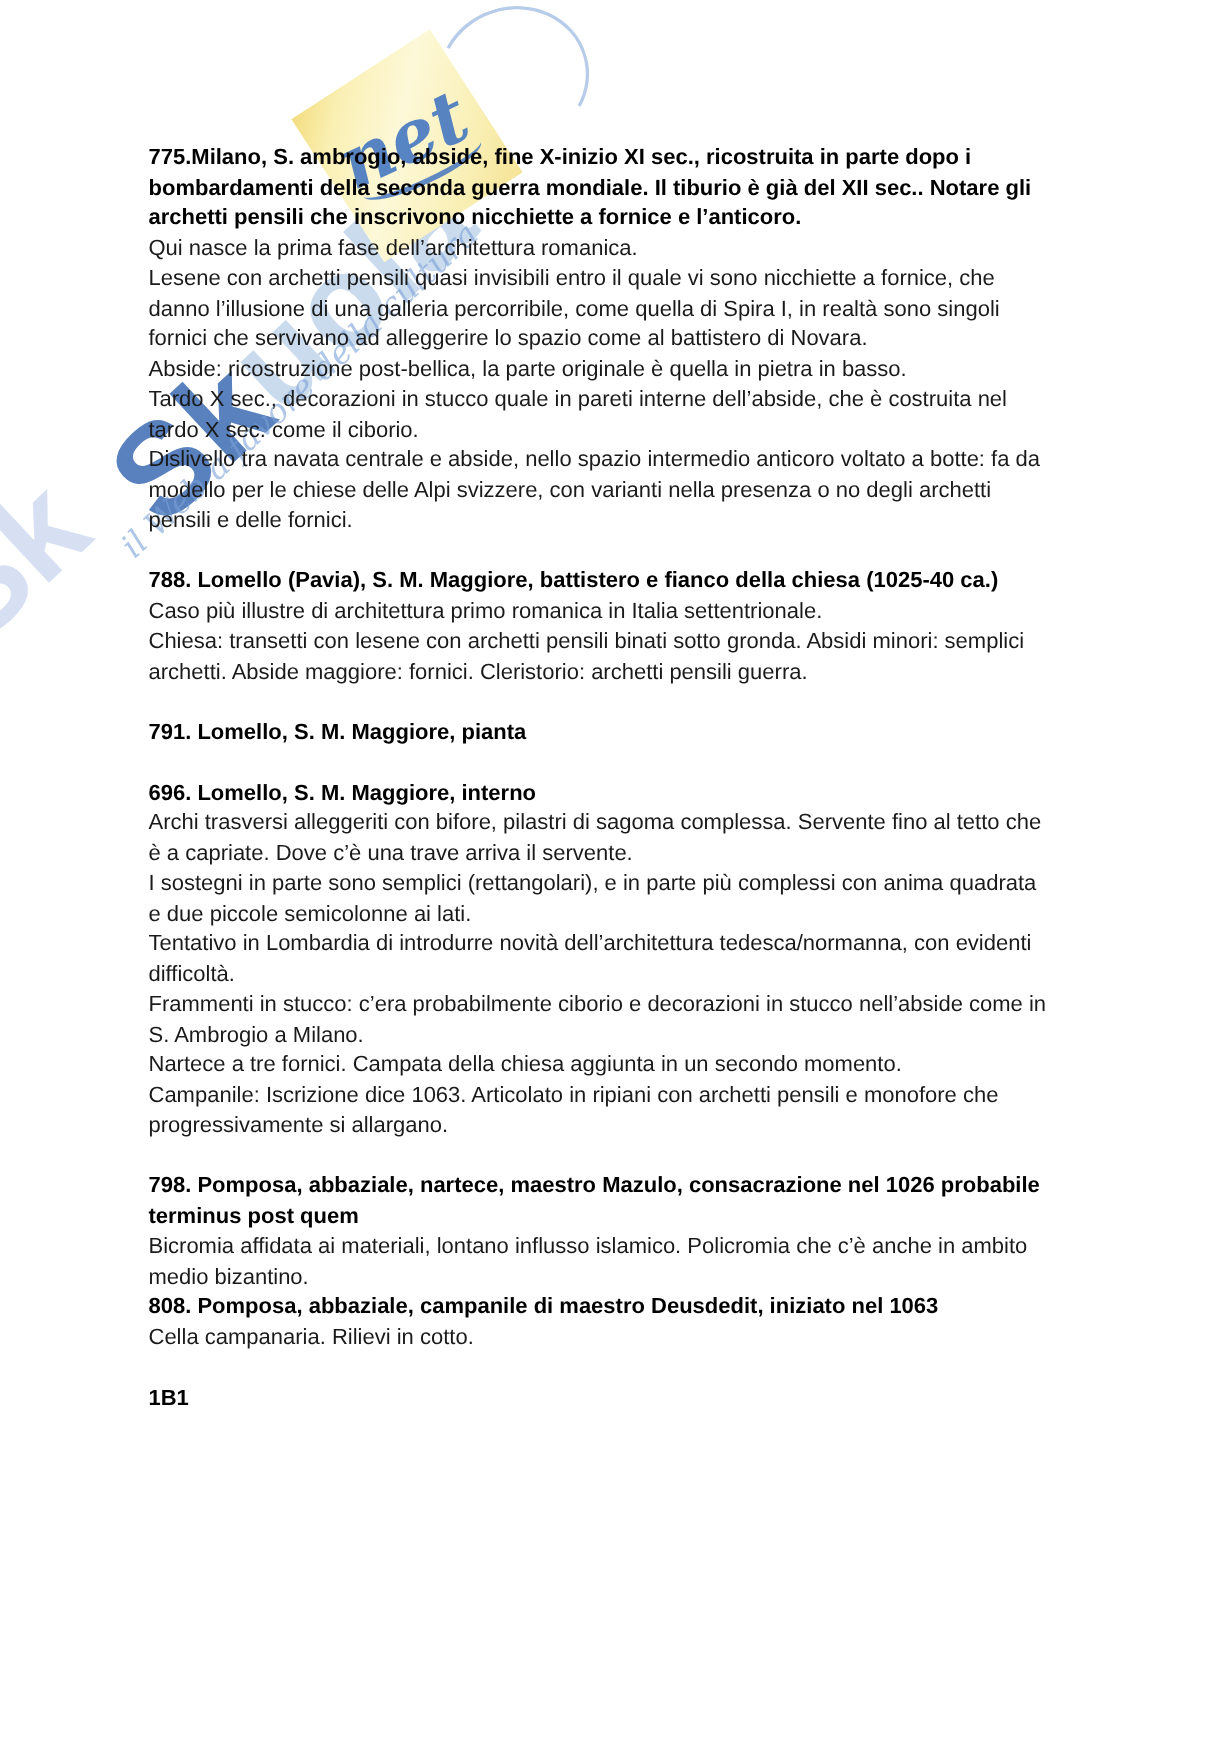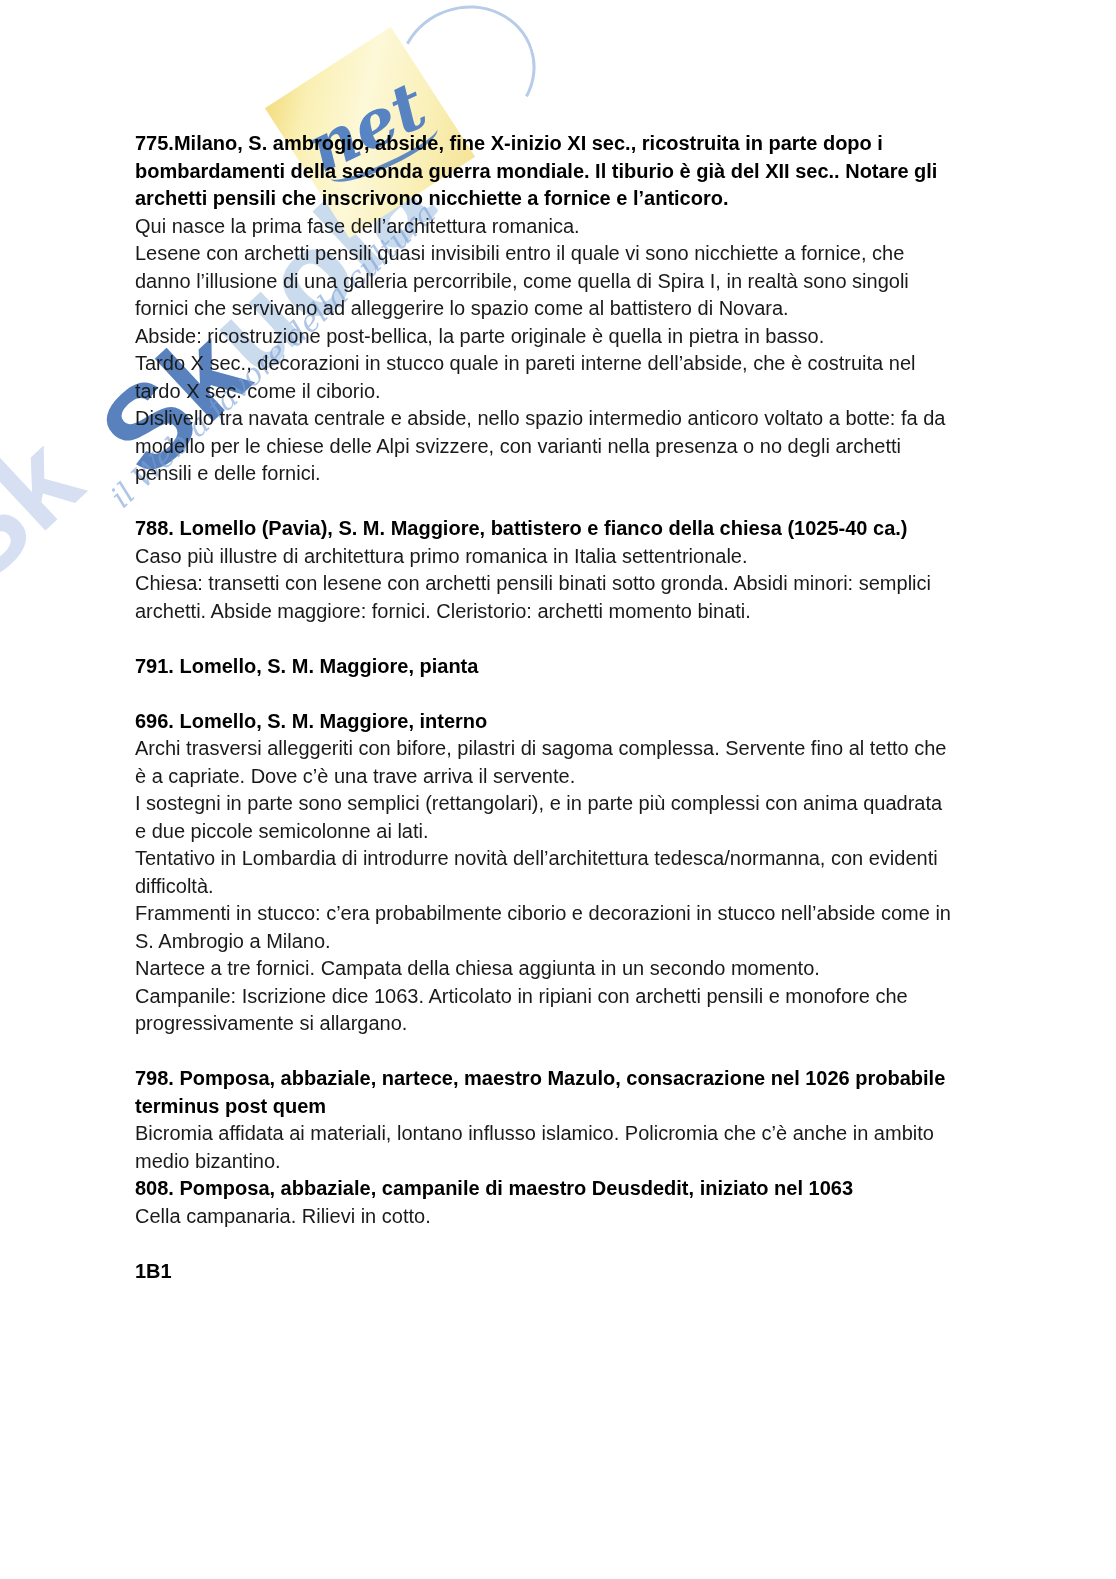--- a/index.html
+++ b/index.html
@@ -135,21 +135,21 @@
 fornici che servivano ad alleggerire lo spazio come al battistero di Novara.</p>
       <p class="para body">Abside: ricostruzione post-bellica, la parte originale è quella in pietra in basso.</p>
       <p class="para body">Tardo X sec., decorazioni in stucco quale in pareti interne dell’abside, che è costruita nel
 tardo X sec. come il ciborio.</p>
       <p class="para body">Dislivello tra navata centrale e abside, nello spazio intermedio anticoro voltato a botte: fa da
 modello per le chiese delle Alpi svizzere, con varianti nella presenza o no degli archetti
 pensili e delle fornici.</p>
       <p class="para heading gap">788. Lomello (Pavia), S. M. Maggiore, battistero e fianco della chiesa (1025-40 ca.)</p>
       <p class="para body">Caso più illustre di architettura primo romanica in Italia settentrionale.</p>
       <p class="para body">Chiesa: transetti con lesene con archetti pensili binati sotto gronda. Absidi minori: semplici
-archetti. Abside maggiore: fornici. Cleristorio: archetti momento binati.</p>
+archetti. Abside maggiore: fornici. Cleristorio: archetti pensili guerra.</p>
       <p class="para heading gap">791. Lomello, S. M. Maggiore, pianta</p>
       <p class="para heading gap">696. Lomello, S. M. Maggiore, interno</p>
       <p class="para body">Archi trasversi alleggeriti con bifore, pilastri di sagoma complessa. Servente fino al tetto che
 è a capriate. Dove c’è una trave arriva il servente.</p>
       <p class="para body">I sostegni in parte sono semplici (rettangolari), e in parte più complessi con anima quadrata
 e due piccole semicolonne ai lati.</p>
       <p class="para body">Tentativo in Lombardia di introdurre novità dell’architettura tedesca/normanna, con evidenti
 difficoltà.</p>
       <p class="para body">Frammenti in stucco: c’era probabilmente ciborio e decorazioni in stucco nell’abside come in
 S. Ambrogio a Milano.</p>

